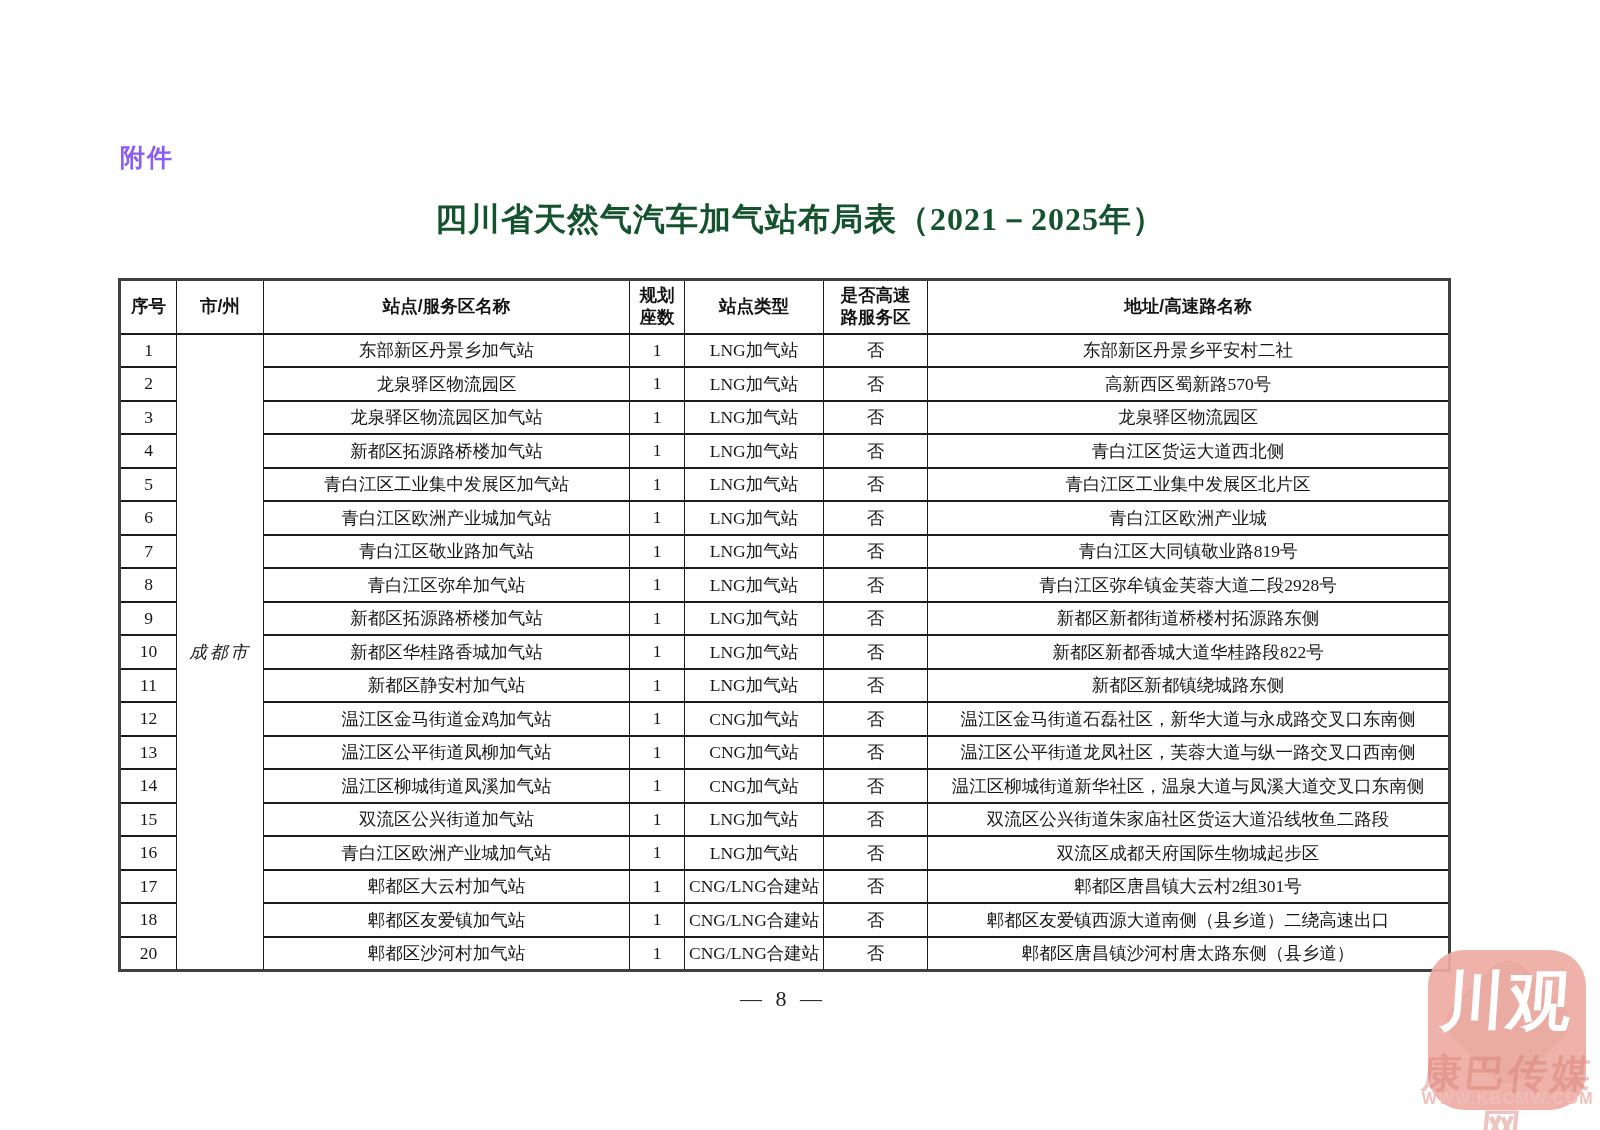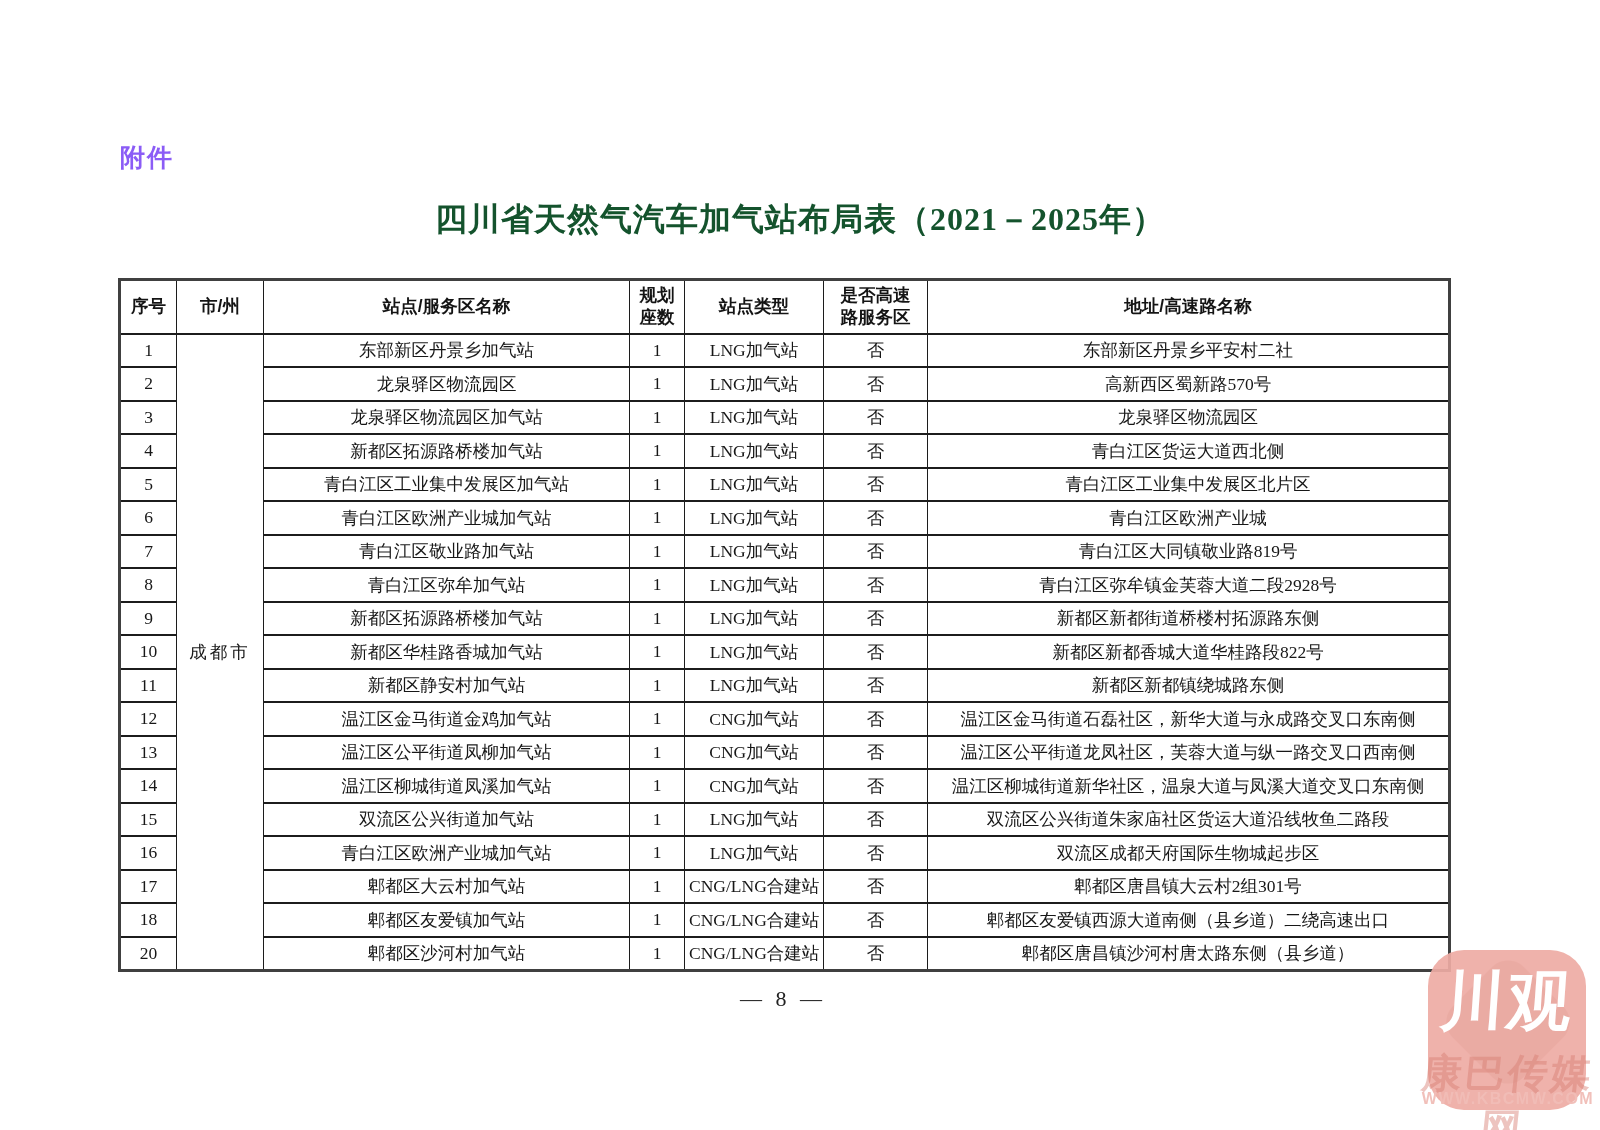--- a/index.html
+++ b/index.html
@@ -63,20 +63,21 @@
     color: #141414;
   }
   table.layout-table tbody tr { height: 33.5px; }
   table.layout-table tbody td {
     font-size: 17.5px;
     color: #171717;
   }
   td.city-cell {
     font-size: 18px;
     letter-spacing: 3px;
+    font-style: italic;
   }
 
   .page-footer {
     position: absolute;
     left: 118px;
     top: 986px;
     width: 1330px;
     text-align: center;
     font-size: 22px;
     color: #222;

